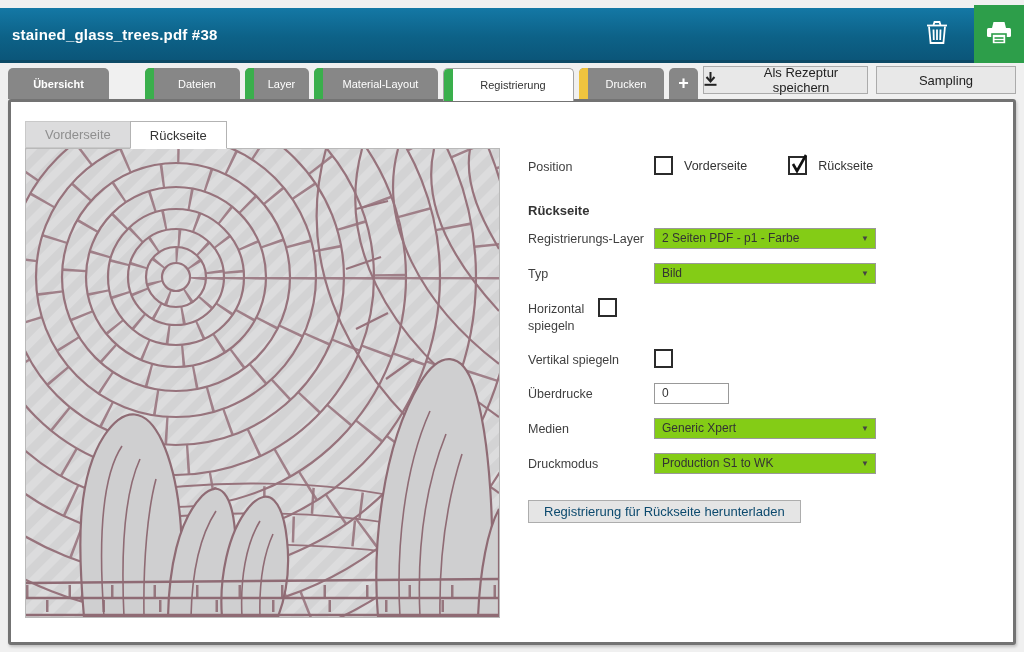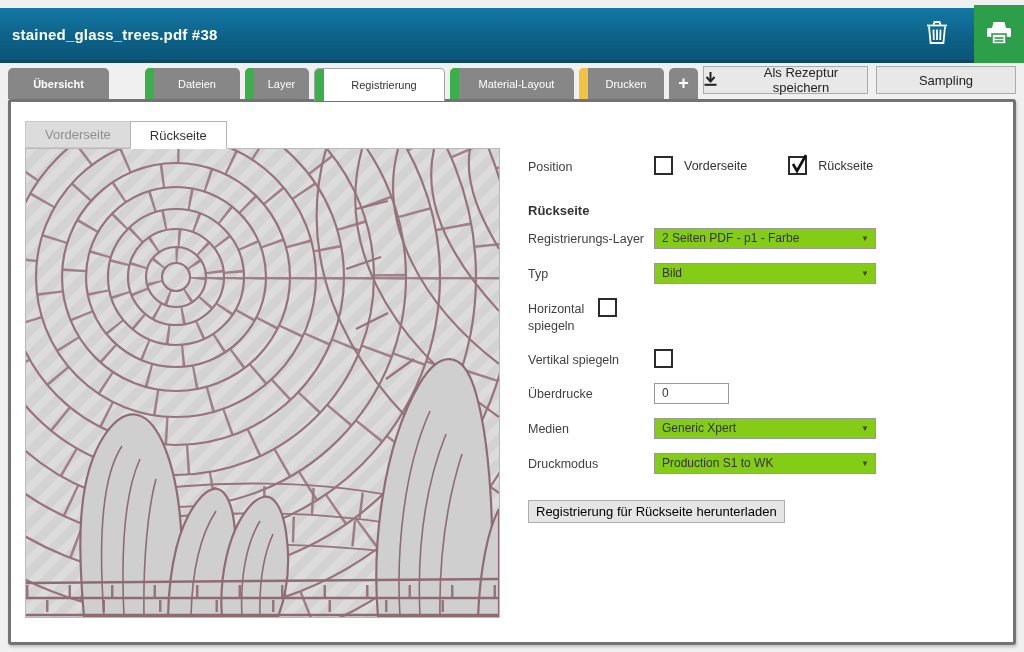--- a/index.html
+++ b/index.html
@@ -80,22 +80,22 @@
   .selectbox .arrow { position:absolute; right:6px; top:50%;
                       transform:translateY(-50%); font-size:8px; color:#444; }
   .inputbox { width:75px; height:21px; border:1px solid #999; font-size:12px;
               color:#333; padding:0 7px; font-family:"Liberation Sans",sans-serif; }
   .checkbox { position:relative; width:19px; height:19px; background:#fff;
               border:2px solid #2b2b2b; cursor:pointer; flex:none; }
   .checkbox svg { position:absolute; left:0px; top:-5px; overflow:visible; }
   .pos-group { display:flex; align-items:center; margin-right:41px; }
   .pos-group .cb-label { margin-left:11px; font-size:12.5px; color:#333; }
 
-  .dl-btn { margin-top:12px; height:23px; padding:0 7px; background:#e5e5e5;
-            border:1px solid #adadad; font-size:13px; color:#000000; cursor:pointer;
+  .dl-btn { margin-top:12px; height:23px; padding:0 15px; background:#e5e5e5;
+            border:1px solid #adadad; font-size:13px; color:#0c4a6e; cursor:pointer;
             font-family:"Liberation Sans", sans-serif; }
 </style>
 </head>
 <body>
 
 <div class="topbar">
   <div class="topbar-title">stained_glass_trees.pdf #38</div>
   <button class="topbar-trash">
     <span>
       <svg width="22" height="25" viewBox="0 0 22 25">
@@ -128,27 +128,27 @@
     <span>Übersicht</span>
   </div>
   <div class="tab tab-dateien has-stripe">
     <span class="stripe green"></span>
     <span>Dateien</span>
   </div>
   <div class="tab tab-layer has-stripe">
     <span class="stripe green"></span>
     <span>Layer</span>
   </div>
+  <div class="tab tab-material has-stripe">
+    <span class="stripe green"></span>
+    <span>Material-Layout</span>
+  </div>
   <div class="tab tab-registrierung has-stripe active">
     <span class="stripe green"></span>
     <span>Registrierung</span>
-  </div>
-  <div class="tab tab-material has-stripe">
-    <span class="stripe green"></span>
-    <span>Material-Layout</span>
   </div>
   <div class="tab tab-drucken has-stripe">
     <span class="stripe yellow"></span>
     <span>Drucken</span>
   </div>
   <div class="tab tab-plus">
     <span>+</span>
   </div>
 </div>
 

